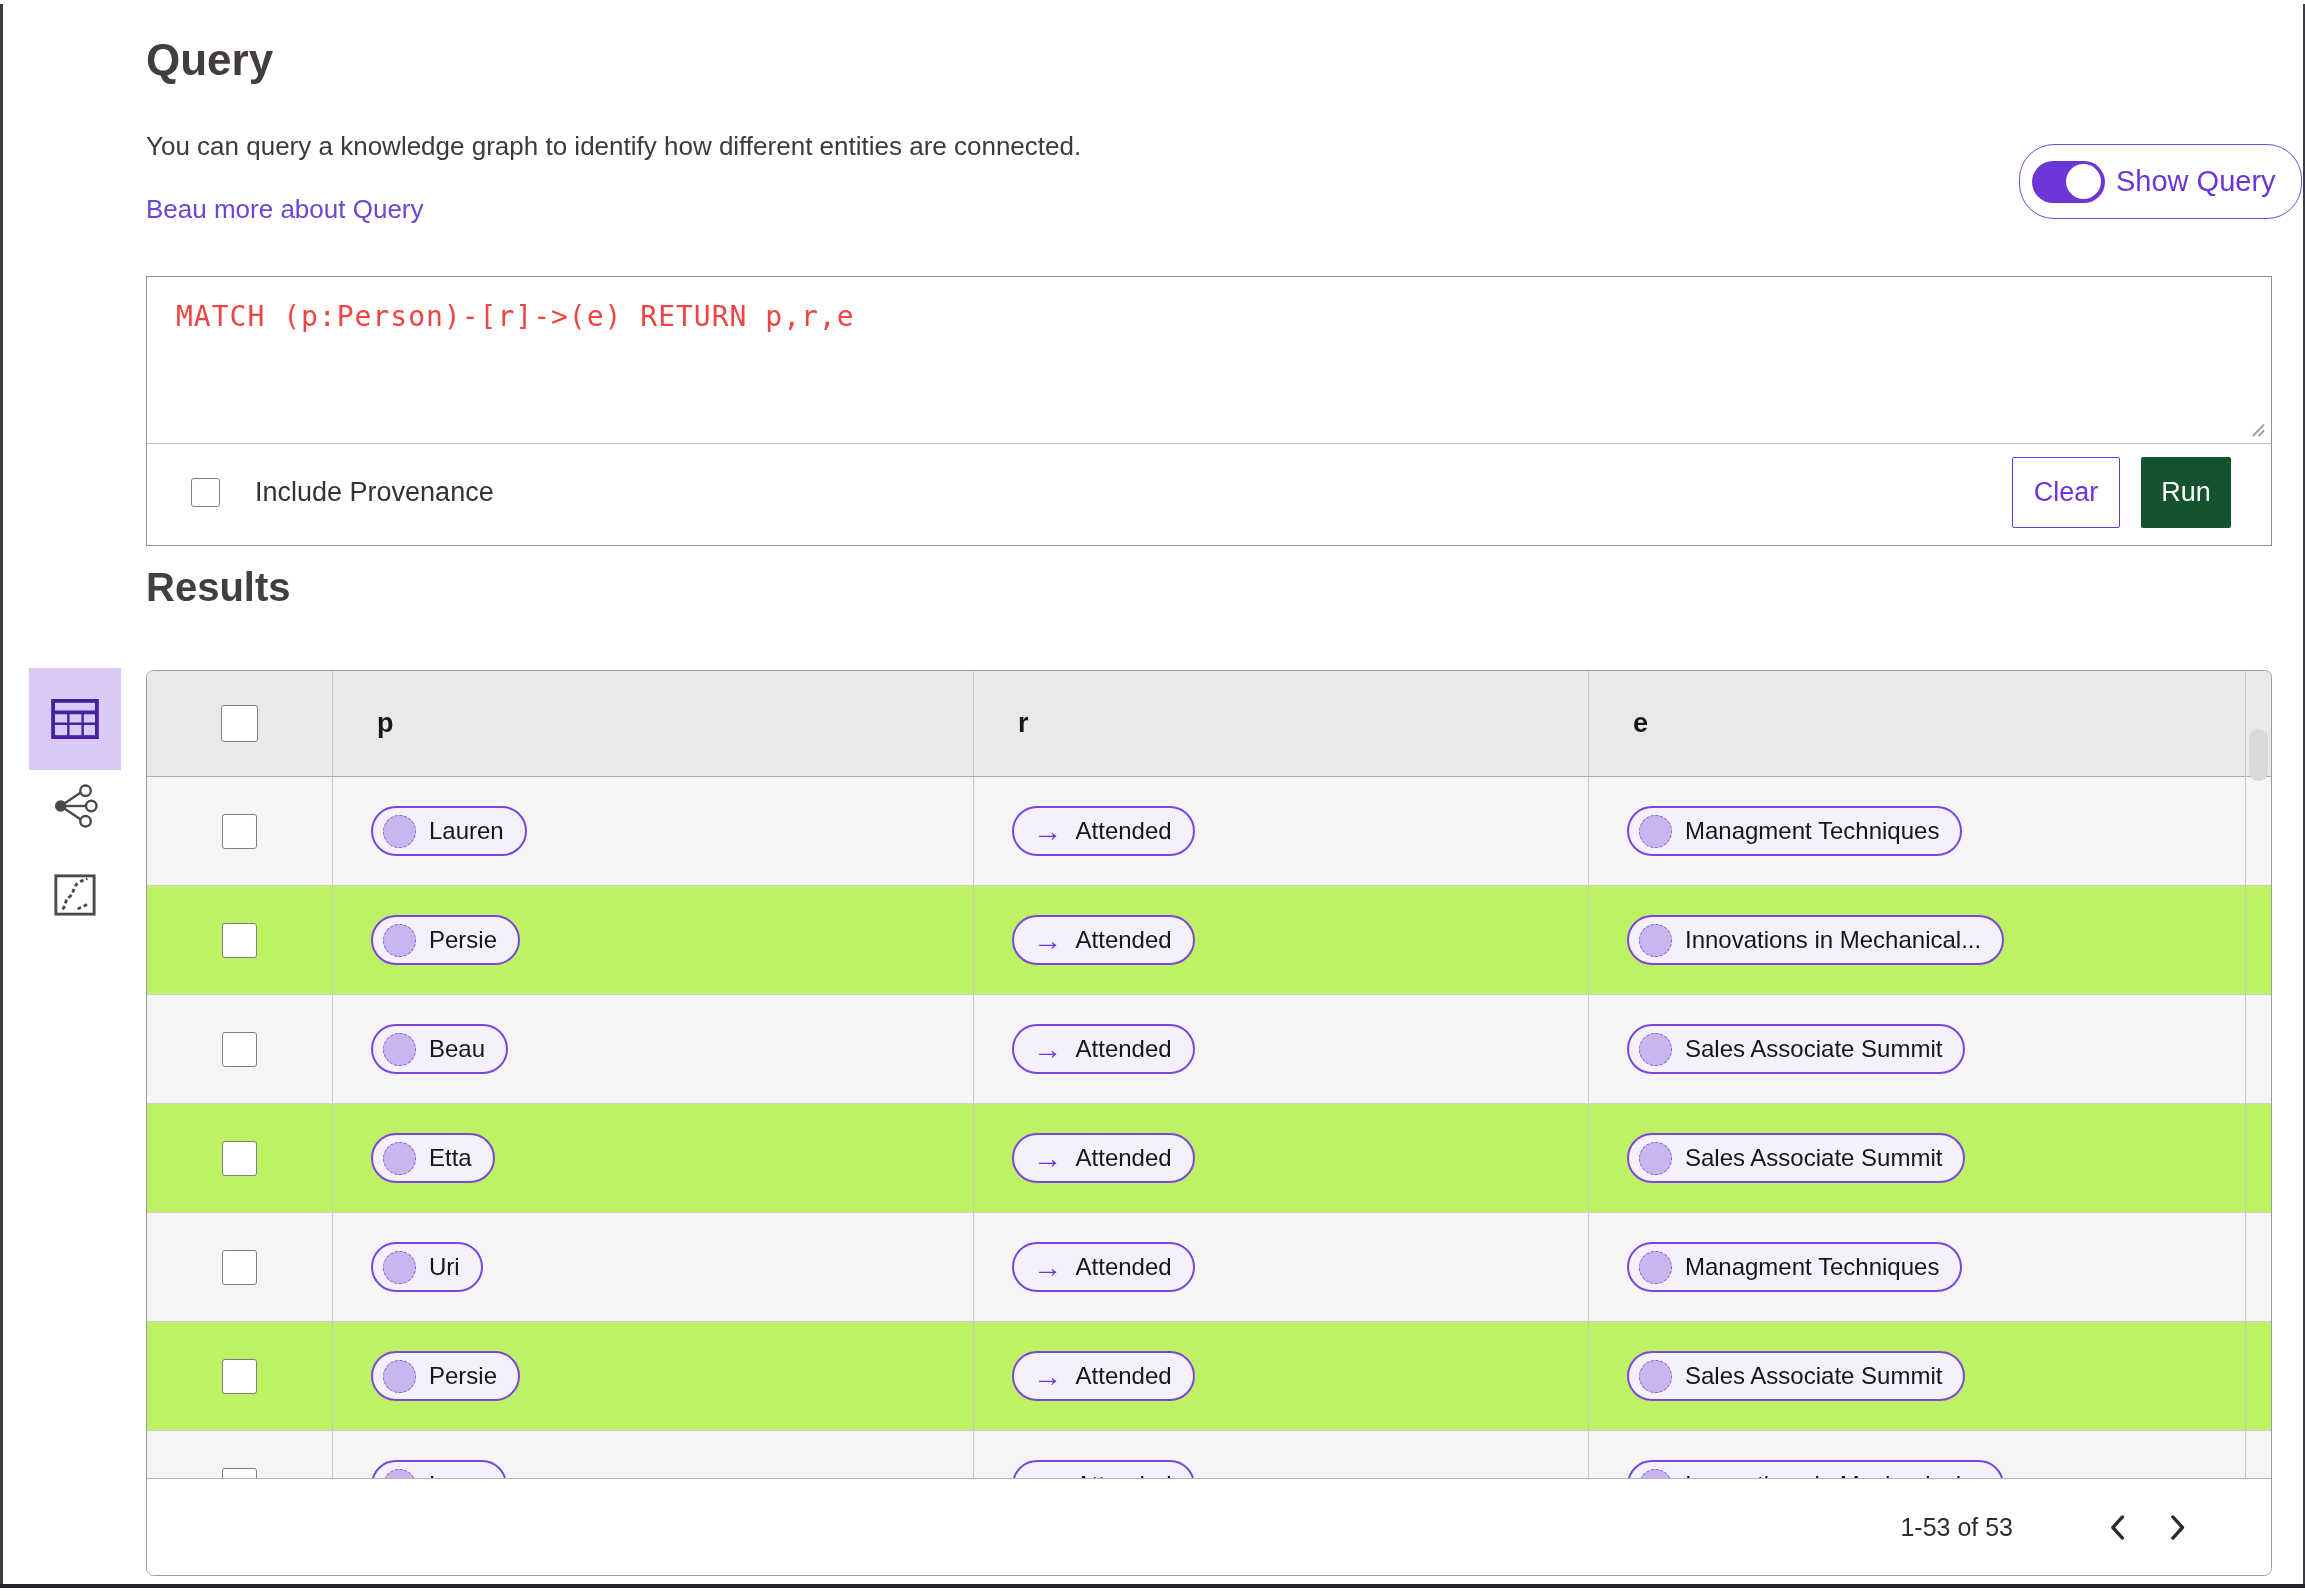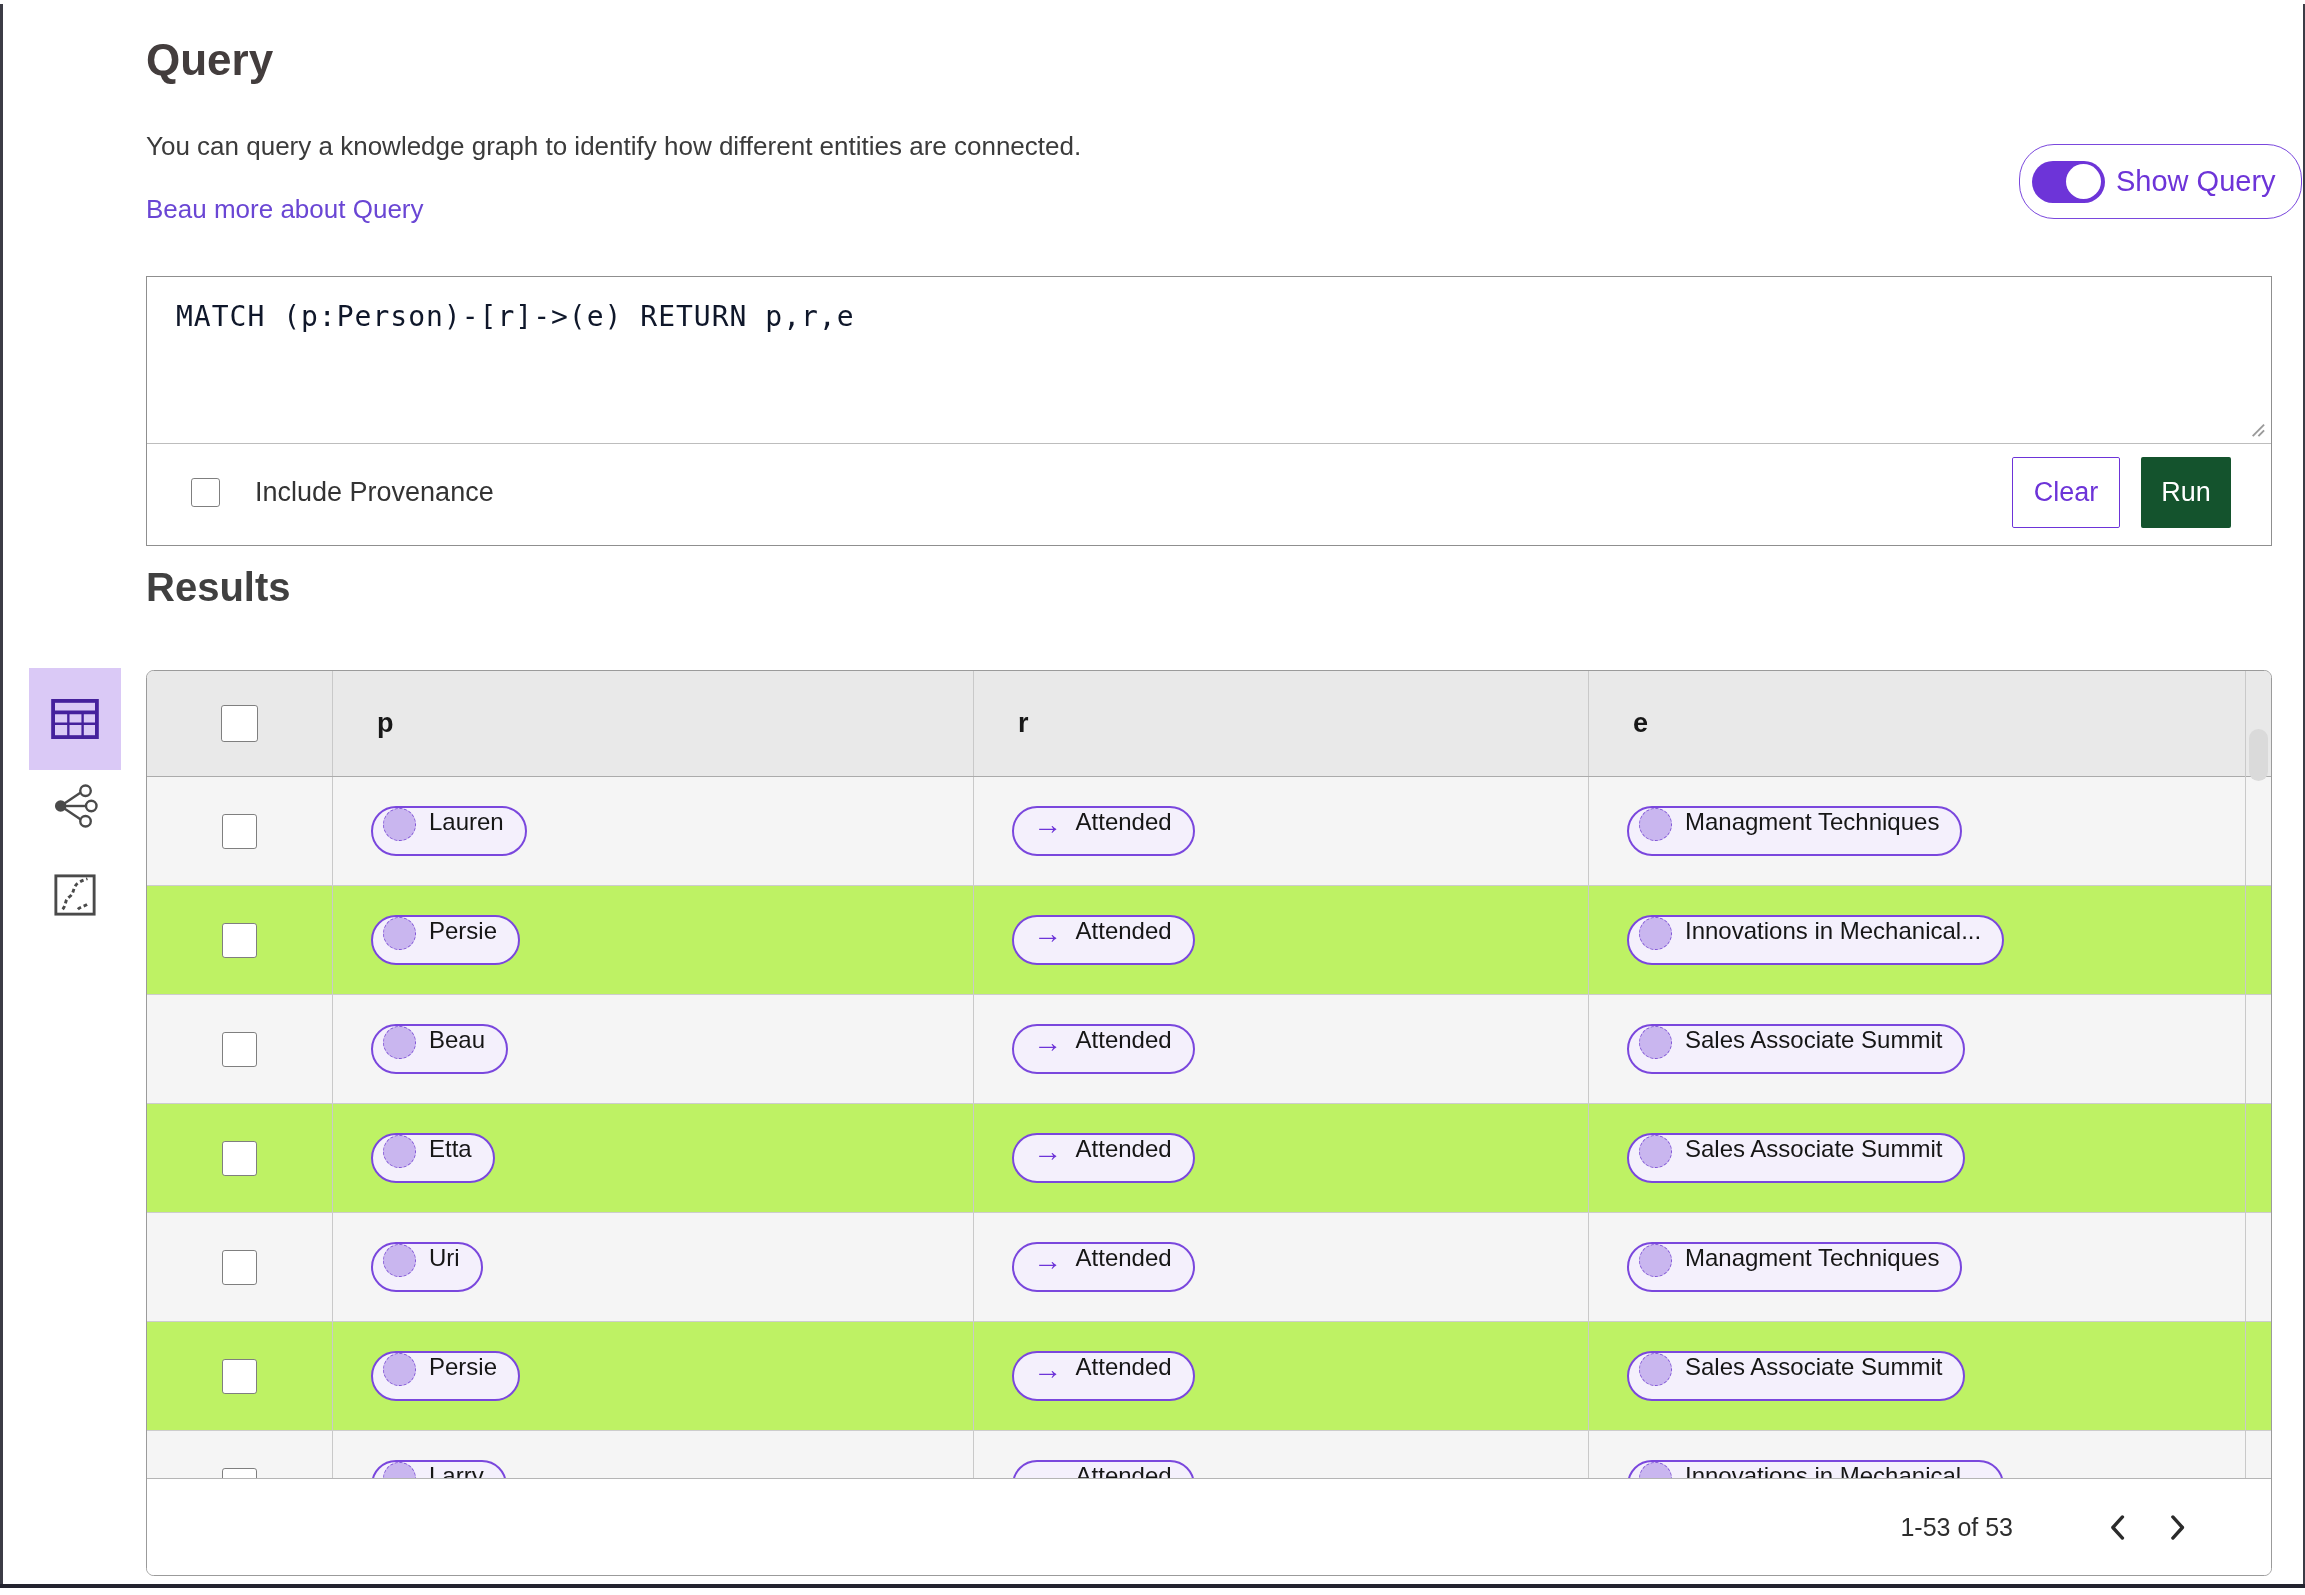--- a/index.html
+++ b/index.html
@@ -28,21 +28,21 @@
   .show-query .sq-label { font-size:29px; color:#6d34d8; }
 
   
   .query-box {
     position:absolute; left:146px; top:276px; width:2126px; height:270px;
     border:1.9px solid #8f8f8f; background:#fff;
   }
   .query-input {
     position:relative; height:167px; border-bottom:1.9px solid #bdbdbd;
     padding:23px 29px; font-family:"DejaVu Sans Mono", monospace;
-    font-size:28px; color:#0f172a; letter-spacing:1px; cursor:text;
+    font-size:28px; color:#ef4444; letter-spacing:1px; cursor:text;
   }
   .resize-handle { position:absolute; right:4.8px; bottom:4.8px; }
   .query-actions { display:flex; align-items:center; height:97px; padding:0 40px 0 44px; }
   .include { display:flex; align-items:center; gap:35px; font-size:27px; color:#333; cursor:pointer; }
   .checkbox {
     display:inline-block; width:29px; height:29px; border:1.9px solid #7f7f7f;
     border-radius:2.9px; background:#fff;
   }
   .action-buttons { margin-left:auto; display:flex; gap:21px;padding-left:48px; }
   .btn { font-family:"Liberation Sans",sans-serif; font-size:27px; height:71px; display:flex; align-items:center; justify-content:center; cursor:pointer; border-radius:1.9px; }
@@ -65,21 +65,21 @@
   .trow  { display:flex; height:109px; border-bottom:1px solid #cdcdcd; background:#bef264; }
   .trow:nth-child(odd) { background:#f5f5f5; }
   .col-check { width:185px; display:flex; align-items:center; justify-content:center; }
   .col-p { width:641px; } .col-r { width:615px; } .col-e { flex:1; }
   .col-p,.col-r,.col-e { border-left:1px solid #c9c9c9; display:flex; align-items:center; }
   .th-label { font-size:27px; font-weight:700; color:#181818; padding-left:44px; }
   .checkbox-lg { width:37px; height:37px; }
   .checkbox-md { width:35px; height:35px; }
 
   .pill {
-    display:inline-flex; height:50px; margin-left:38px;
+    display:inline-flex; align-items:center; height:50px; margin-left:38px;
     border:2.9px solid #7a47dd; border-radius:27px; background:#f4f0fc;
     padding:0 21px 0 9.6px; cursor:pointer; white-space:nowrap;
   }
   .node-circle { width:33px; height:33px; border-radius:50%; background:#c9b6ef; border:1.9px dashed #8055d6; margin-right:13.4px; }
   .rel-arrow { font-size:29px; color:#6d34d8; margin:0 13.4px 0 9.6px; }
   .pill-label { font-size:24px; color:#161616; }
 
   .scroll-line  { position:absolute; top:0; bottom:97px; right:25px; width:1px; background:#c9c9c9; }
   .scroll-thumb { position:absolute; top:58px; right:2.9px; width:19px; height:52px; background:#dadada; border-radius:9.6px; cursor:grab; }
 

